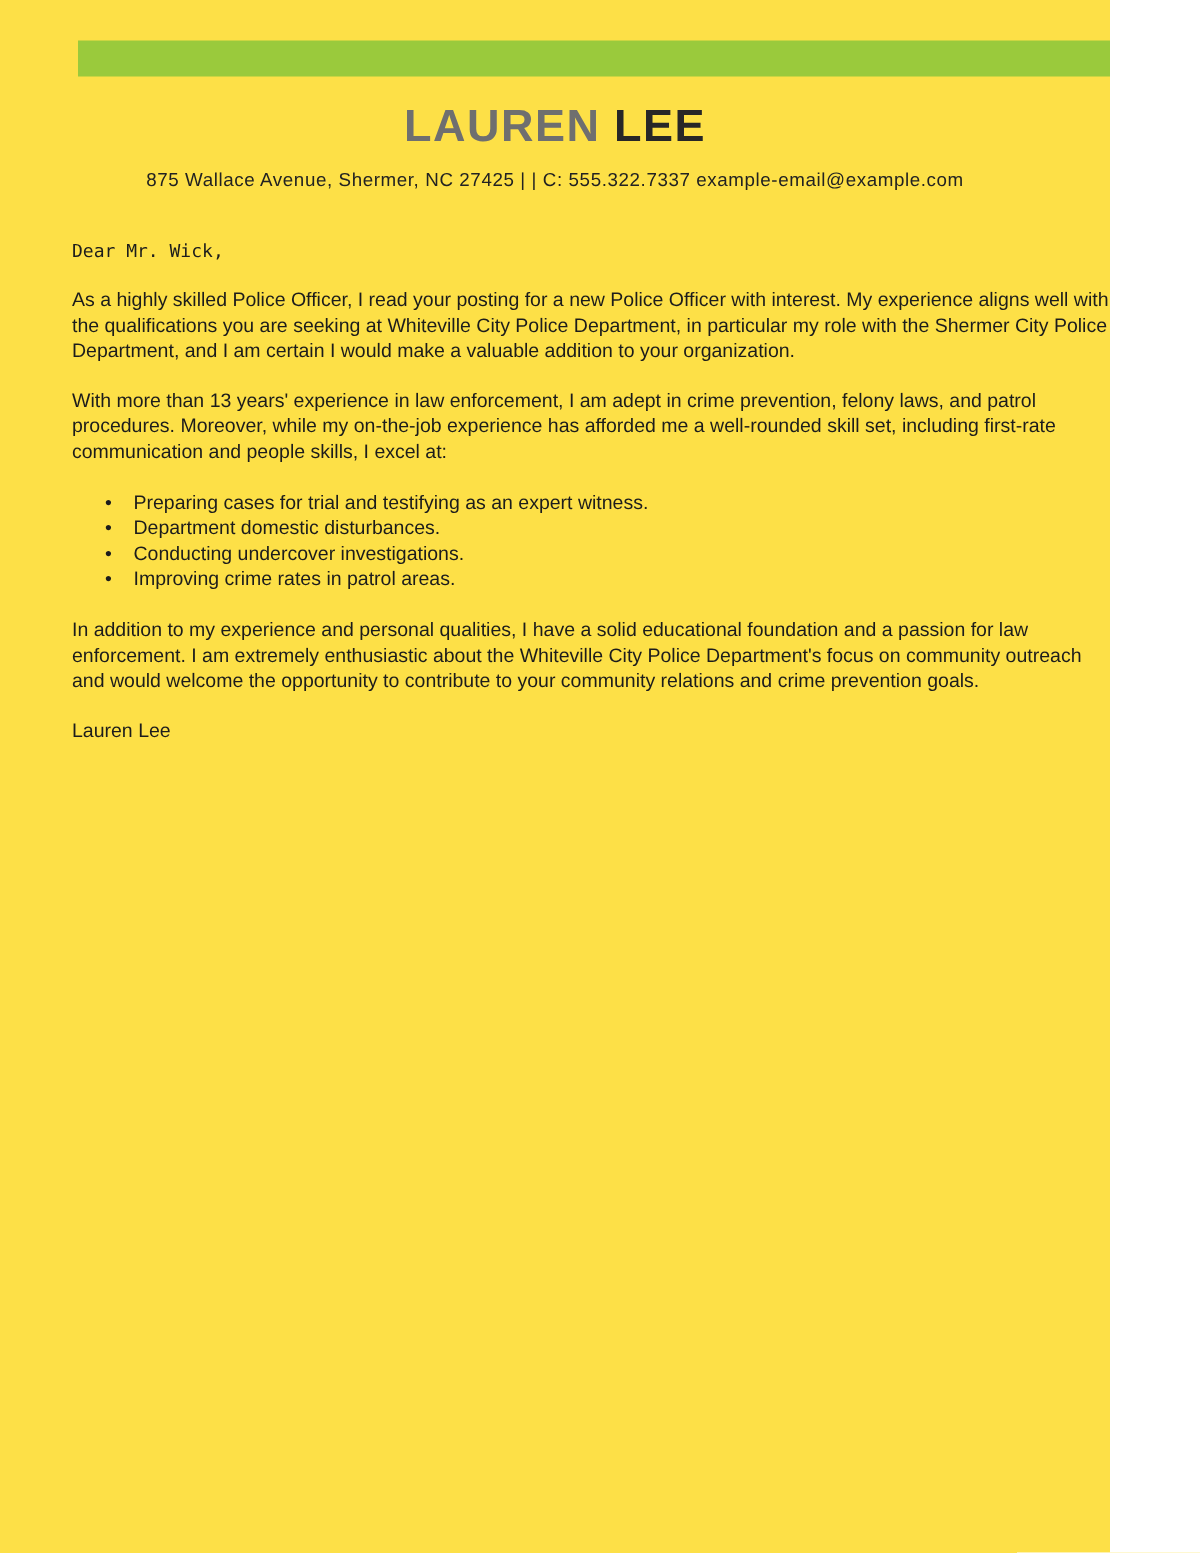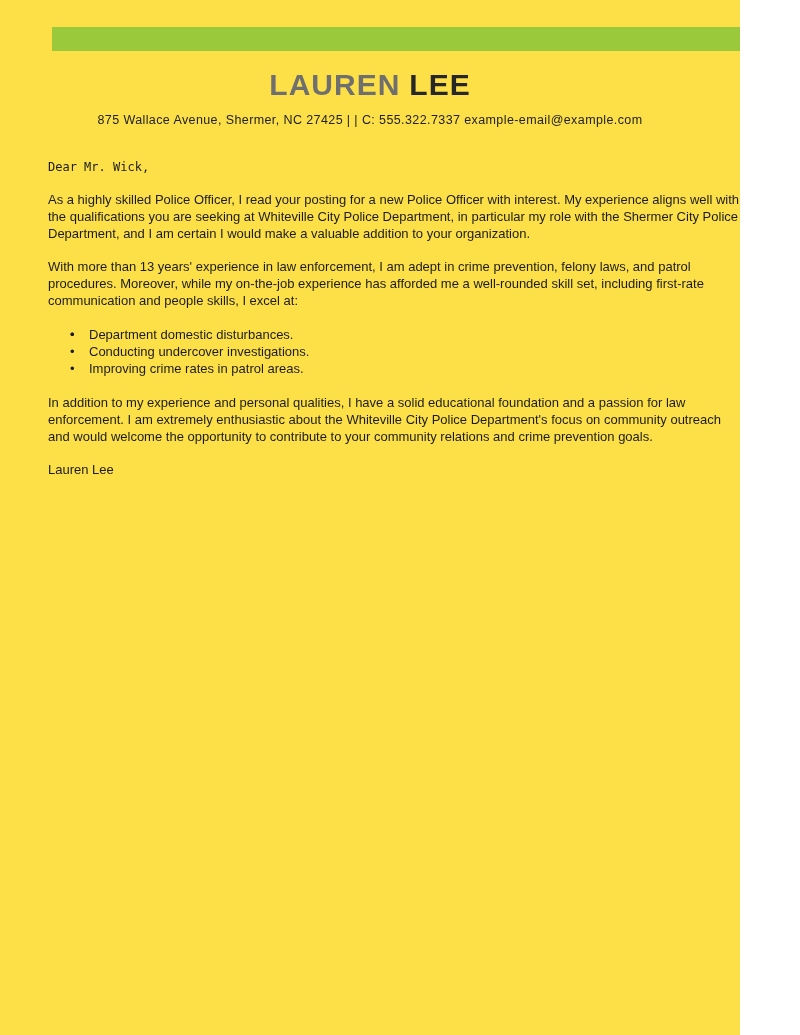--- a/index.html
+++ b/index.html
@@ -113,20 +113,21 @@
 
     <p class="salutation">Dear Mr. Wick,</p>
 
     <p>As a highly skilled Police Officer, I read your posting for a new Police Officer with interest. My experience aligns well with the qualifications you are seeking at Whiteville City Police Department, in particular my role with the Shermer City Police Department, and I am certain I would make a valuable addition to your organization.</p>
 
     <p>With more than 13 years' experience in law enforcement, I am adept in crime prevention, felony laws, and patrol procedures. Moreover, while my on-the-job experience has afforded me a well-rounded skill set, including first-rate communication and people skills, I excel at:</p>
 
     <ul class="skills">
       <li>
         <span class="blt">•</span>
+        <span>Preparing cases for trial and testifying as an expert witness.</span>
       </li>
       <li>
         <span class="blt">•</span>
         <span>Department domestic disturbances.</span>
       </li>
       <li>
         <span class="blt">•</span>
         <span>Conducting undercover investigations.</span>
       </li>
       <li>

